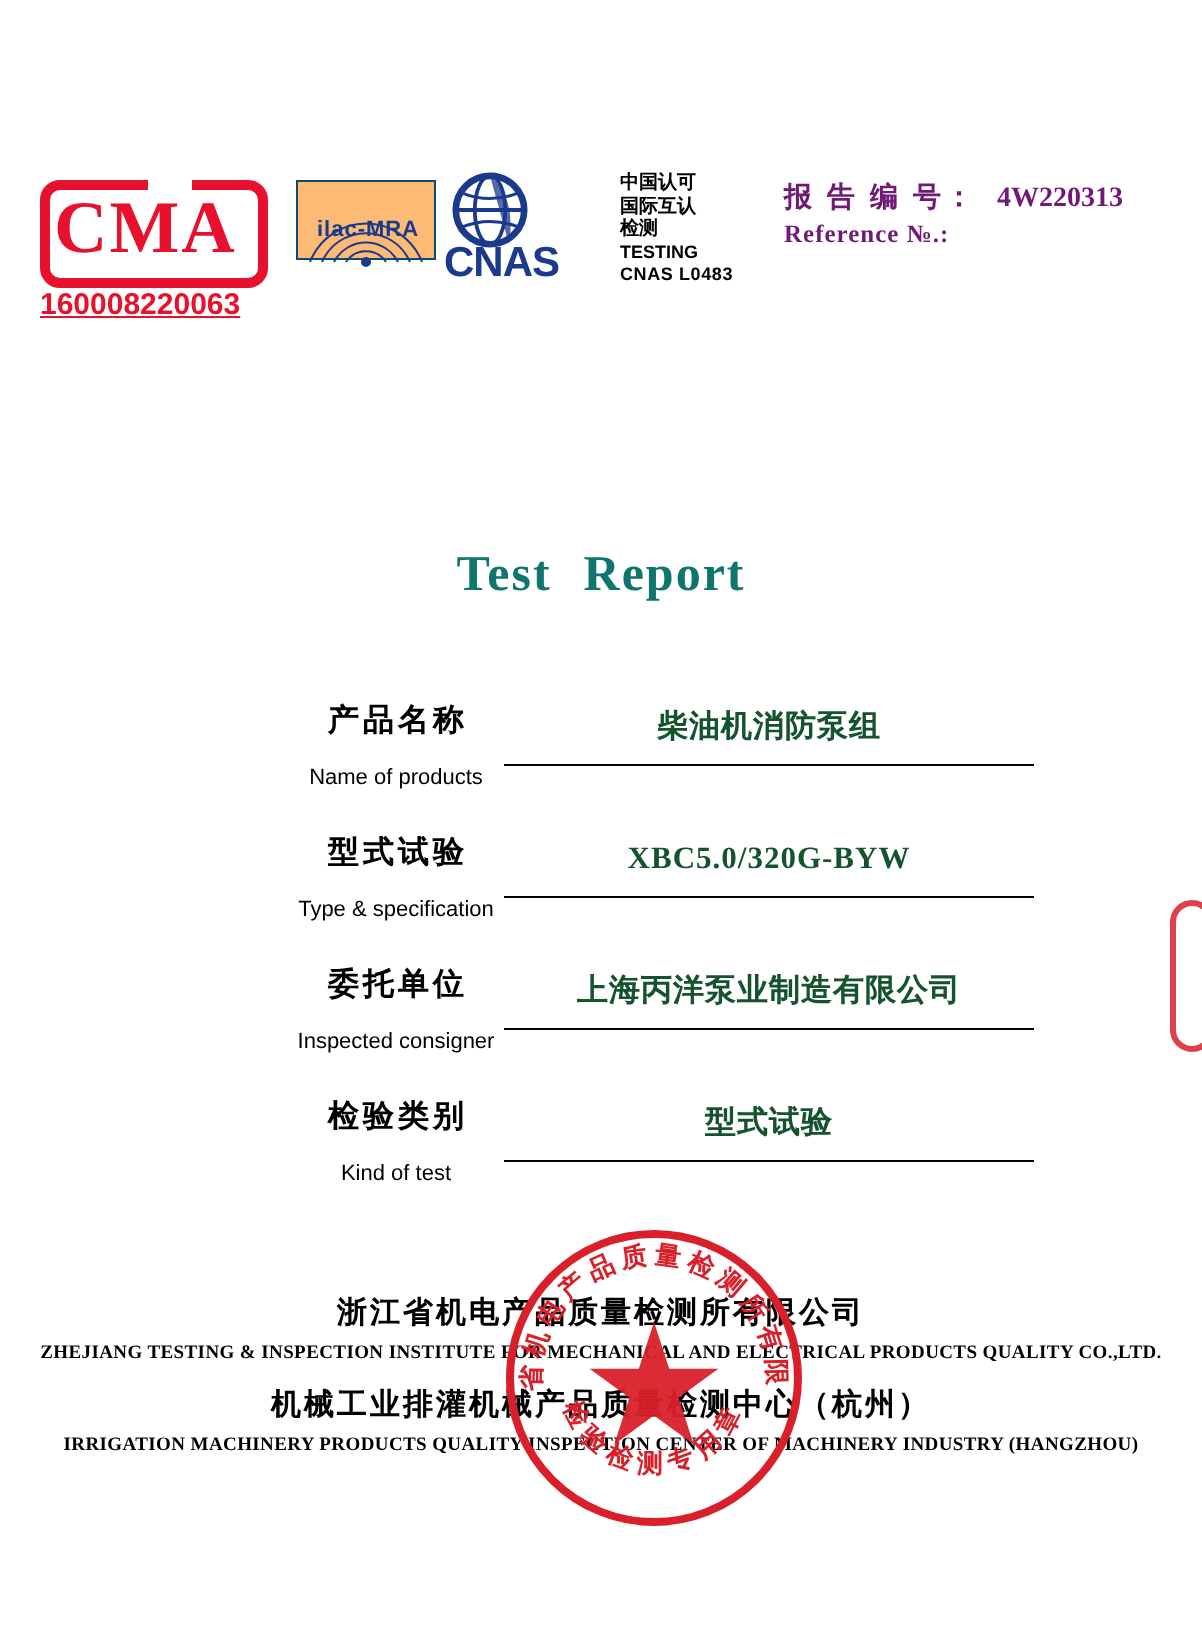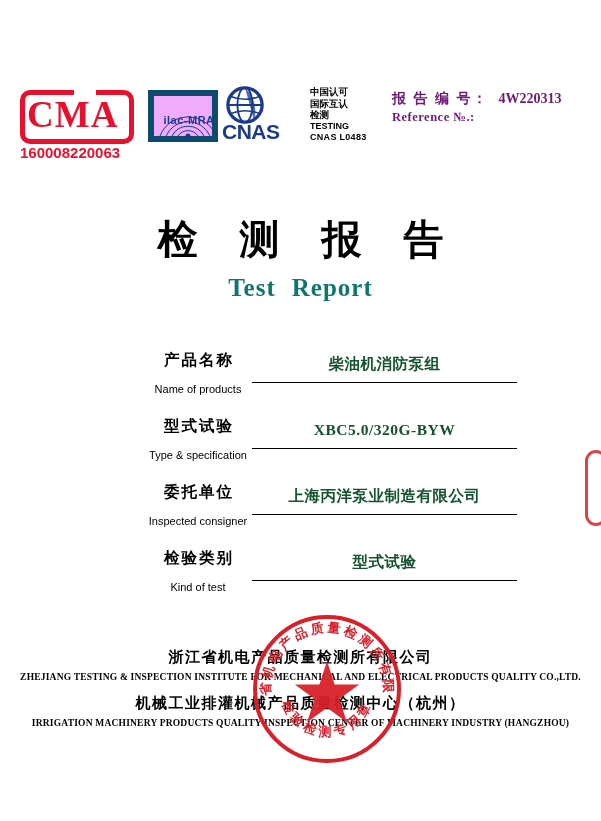--- a/index.html
+++ b/index.html
@@ -70,32 +70,33 @@
     position: absolute;
     left: 0;
     top: 54px;
     width: 124px;
     text-align: left;
     font-family: "Liberation Sans", sans-serif;
     font-weight: bold;
     font-size: 15px;
     color: #e8112d;
     letter-spacing: 0px;
+    text-decoration: underline;
   }
 
   
   .ilac {
     position: absolute;
     left: 148px;
     top: 12px;
     width: 70px;
-    height: 52px;
-    border: 6px solid #0c4a6e;
+    height: 40px;
+    border: 1px solid #0c4a6e;
     box-sizing: border-box;
-    background: #f0abfc;
+    background: #fdba74;
   }
   .ilac svg { display:block; }
   .ilac-label {
     position: absolute;
     left: 0;
     top: 18px;
     width: 70px;
     text-align: center;
     font-family: "Liberation Sans", sans-serif;
     font-weight: bold;
@@ -360,21 +361,20 @@
     </div>
 
     <div class="report-no">
       <div class="row1">
         <span>报 告 编 号：</span><span class="val">4W220313</span>
       </div>
       <div class="row2">Reference №.:</div>
     </div>
   </div>
 
-  <div class="title-cn">检 测 报 告</div>
   <div class="title-en">
     <span>Test</span><span class="gap"></span><span>Report</span>
   </div>
 
   <div class="fields">
 
     <div class="field f0">
       <div class="labels">
         <div class="lab-cn">产品名称</div>
         <div class="lab-en">Name of products</div>

